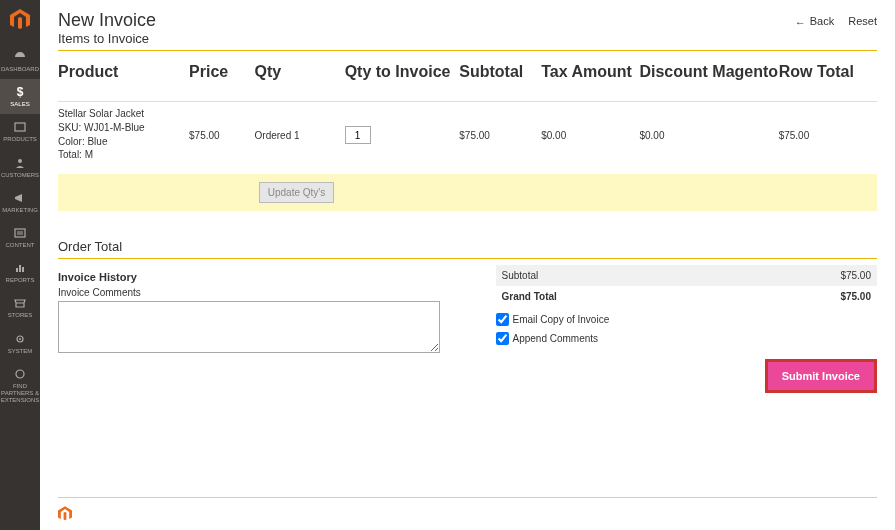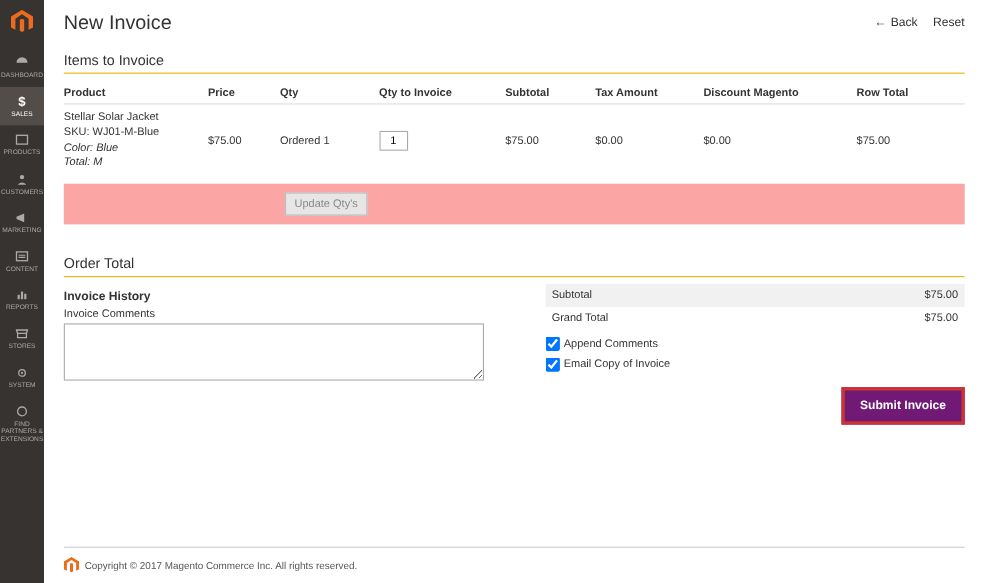--- a/index.html
+++ b/index.html
@@ -5,57 +5,57 @@
 * { box-sizing: border-box; margin: 0; padding: 0; }
 body { font-family: Arial, Helvetica, sans-serif; font-size: 11px; color: #333; background: #fff; }
 .app { display: flex; min-height: 530px; }
 .sidebar { width: 40px; background: #373330; display: flex; flex-direction: column; align-items: center; padding-top: 6px; }
 .sidebar .logo { width: 28px; height: 28px; display: flex; align-items: center; justify-content: center; margin-bottom: 10px; }
 .sidebar .nav-item { width: 40px; padding: 6px 2px; display: flex; flex-direction: column; align-items: center; color: #aaa; font-size: 6px; cursor: pointer; text-align: center; line-height: 1.2; }
 .sidebar .nav-item.active { background: #524d49; color: #fff; }
 .sidebar .nav-item .nav-icon { margin-bottom: 2px; }
 .sidebar .nav-item span { display: block; }
 .main { flex: 1; background: #fff; padding: 10px 18px 8px 18px; display: flex; flex-direction: column; position: relative; }
-.header { display: flex; justify-content: space-between; align-items: center; margin-bottom: 16px; }
+.header { display: flex; justify-content: space-between; align-items: center; }
 .page-title { font-size: 18px; font-weight: 400; }
 .header-actions { display: flex; gap: 14px; align-items: center; font-size: 11px; }
 .header-actions .back { cursor: pointer; display: flex; align-items: center; gap: 4px; }
 .header-actions .reset { cursor: pointer; }
 .section-title { font-size: 13px; font-weight: 400; color: #333; margin-bottom: 6px; padding-bottom: 4px; border-bottom: 1px solid #eab308; }
 .items-section { margin-bottom: 28px; }
 .items-header, .items-row { display: flex; }
-.items-header { font-weight: 700; font-size: 10px; padding: 6px 0 4px 0; border-bottom: 1px solid #ddd; }
+.items-header { font-weight: 700; font-size: 16px; padding: 6px 0 20px 0; border-bottom: 1px solid #ddd; }
 .items-row { padding: 6px 0; font-size: 10px; align-items: center; }
 .col-product { width: 16%; }
 .col-price { width: 8%; }
 .col-qty { width: 11%; }
 .col-qtyinv { width: 14%; }
 .col-subtotal { width: 10%; }
 .col-tax { width: 12%; }
 .col-discount { width: 17%; }
 .col-rowtotal { width: 10%; }
 .prod-name { margin-bottom: 3px; }
 .prod-sku { margin-bottom: 3px; }
-.prod-attr { margin-bottom: 2px; font-style: italic; }
+.prod-attr { margin-bottom: 2px; }
 .qty-input { width: 26px; height: 18px; border: 1px solid #aaa; text-align: center; font-size: 10px; }
-.update-row { background: #fca5a5; padding: 8px; margin-top: 6px; display: flex; }
+.update-row { background: #fef9c3; padding: 8px; margin-top: 6px; display: flex; }
 .update-spacer { width: 24%; }
 .btn-update { background: #e6e6e6; border: 1px solid #bbb; padding: 4px 8px; font-size: 10px; color: #888; cursor: pointer; }
 .order-total-section { display: flex; gap: 56px; margin-bottom: 20px; }
 .ot-left { flex: 1; }
 .ot-right { flex: 1; }
 .subhead { font-size: 11px; font-weight: 700; margin: 6px 0 4px 0; }
 .comments-label { font-size: 10px; margin-bottom: 3px; display: block; }
 .comments-ta { width: 100%; height: 52px; border: 1px solid #aaa; resize: both; }
 .totals-line { display: flex; justify-content: space-between; padding: 5px 6px; font-size: 10px; }
 .totals-line.sub { background: #f1f1f1; }
-.totals-line.grand { font-weight: 400; }
+.totals-line.grand { font-weight: 700; }
 .check-row { font-size: 10px; margin-top: 6px; display: flex; align-items: center; gap: 4px; }
 .submit-wrap { display: flex; justify-content: flex-end; margin-top: 14px; }
-.btn-submit { background: #701a75; color: #fff; border: 3px solid #c33; padding: 8px 14px; font-size: 11px; font-weight: 700; cursor: pointer; }
+.btn-submit { background: #ec4899; color: #fff; border: 3px solid #c33; padding: 8px 14px; font-size: 11px; font-weight: 700; cursor: pointer; }
 .footer { border-top: 1px solid #ccc; margin-top: auto; padding-top: 8px; display: flex; justify-content: space-between; align-items: flex-start; font-size: 9px; color: #555; }
 .footer-left { display: flex; align-items: center; gap: 5px; }
 .footer-right { text-align: right; line-height: 1.5; }
 .footer-right a { color: #d04b0a; text-decoration: underline; cursor: pointer; }
 svg { display: block; }
 </style>
 </head>
 <body>
 
 <div class="app">
@@ -211,36 +211,35 @@
         <div class="totals-line sub">
           <span>Subtotal</span>
           <span>$75.00</span>
         </div>
         <div class="totals-line grand">
           <span>Grand Total</span>
           <span>$75.00</span>
         </div>
         <div class="check-row">
           <input type="checkbox" checked="" style="">
-          <span>Append Comments</span>
+          <span>Email Copy of Invoice</span>
         </div>
         <div class="check-row">
           <input type="checkbox" checked="" style="">
-          <span>Email Copy of Invoice</span>
+          <span>Append Comments</span>
         </div>
         <div class="submit-wrap">
           <button class="btn-submit">Submit Invoice</button>
         </div>
       </div>
     </div>
 
     <div class="footer">
       <div class="footer-left">
         <span>
           <svg width="14" height="16" viewBox="0 0 20 22">
               <path d="M10 0 L20 6 L20 16 L16 18 L16 8 L10 4 L4 8 L4 18 L0 16 L0 6 Z M8 9 L8 19 L10 20 L12 19 L12 9 L10 8 Z" fill="#ed6b1f"></path>
             </svg>
         </span>
-        <span>Copyright © 2017 Magento Commerce Inc. All rights reserved.</span>
       </div>
     </div>
   </div>
 </div>
 
 </body></html>

